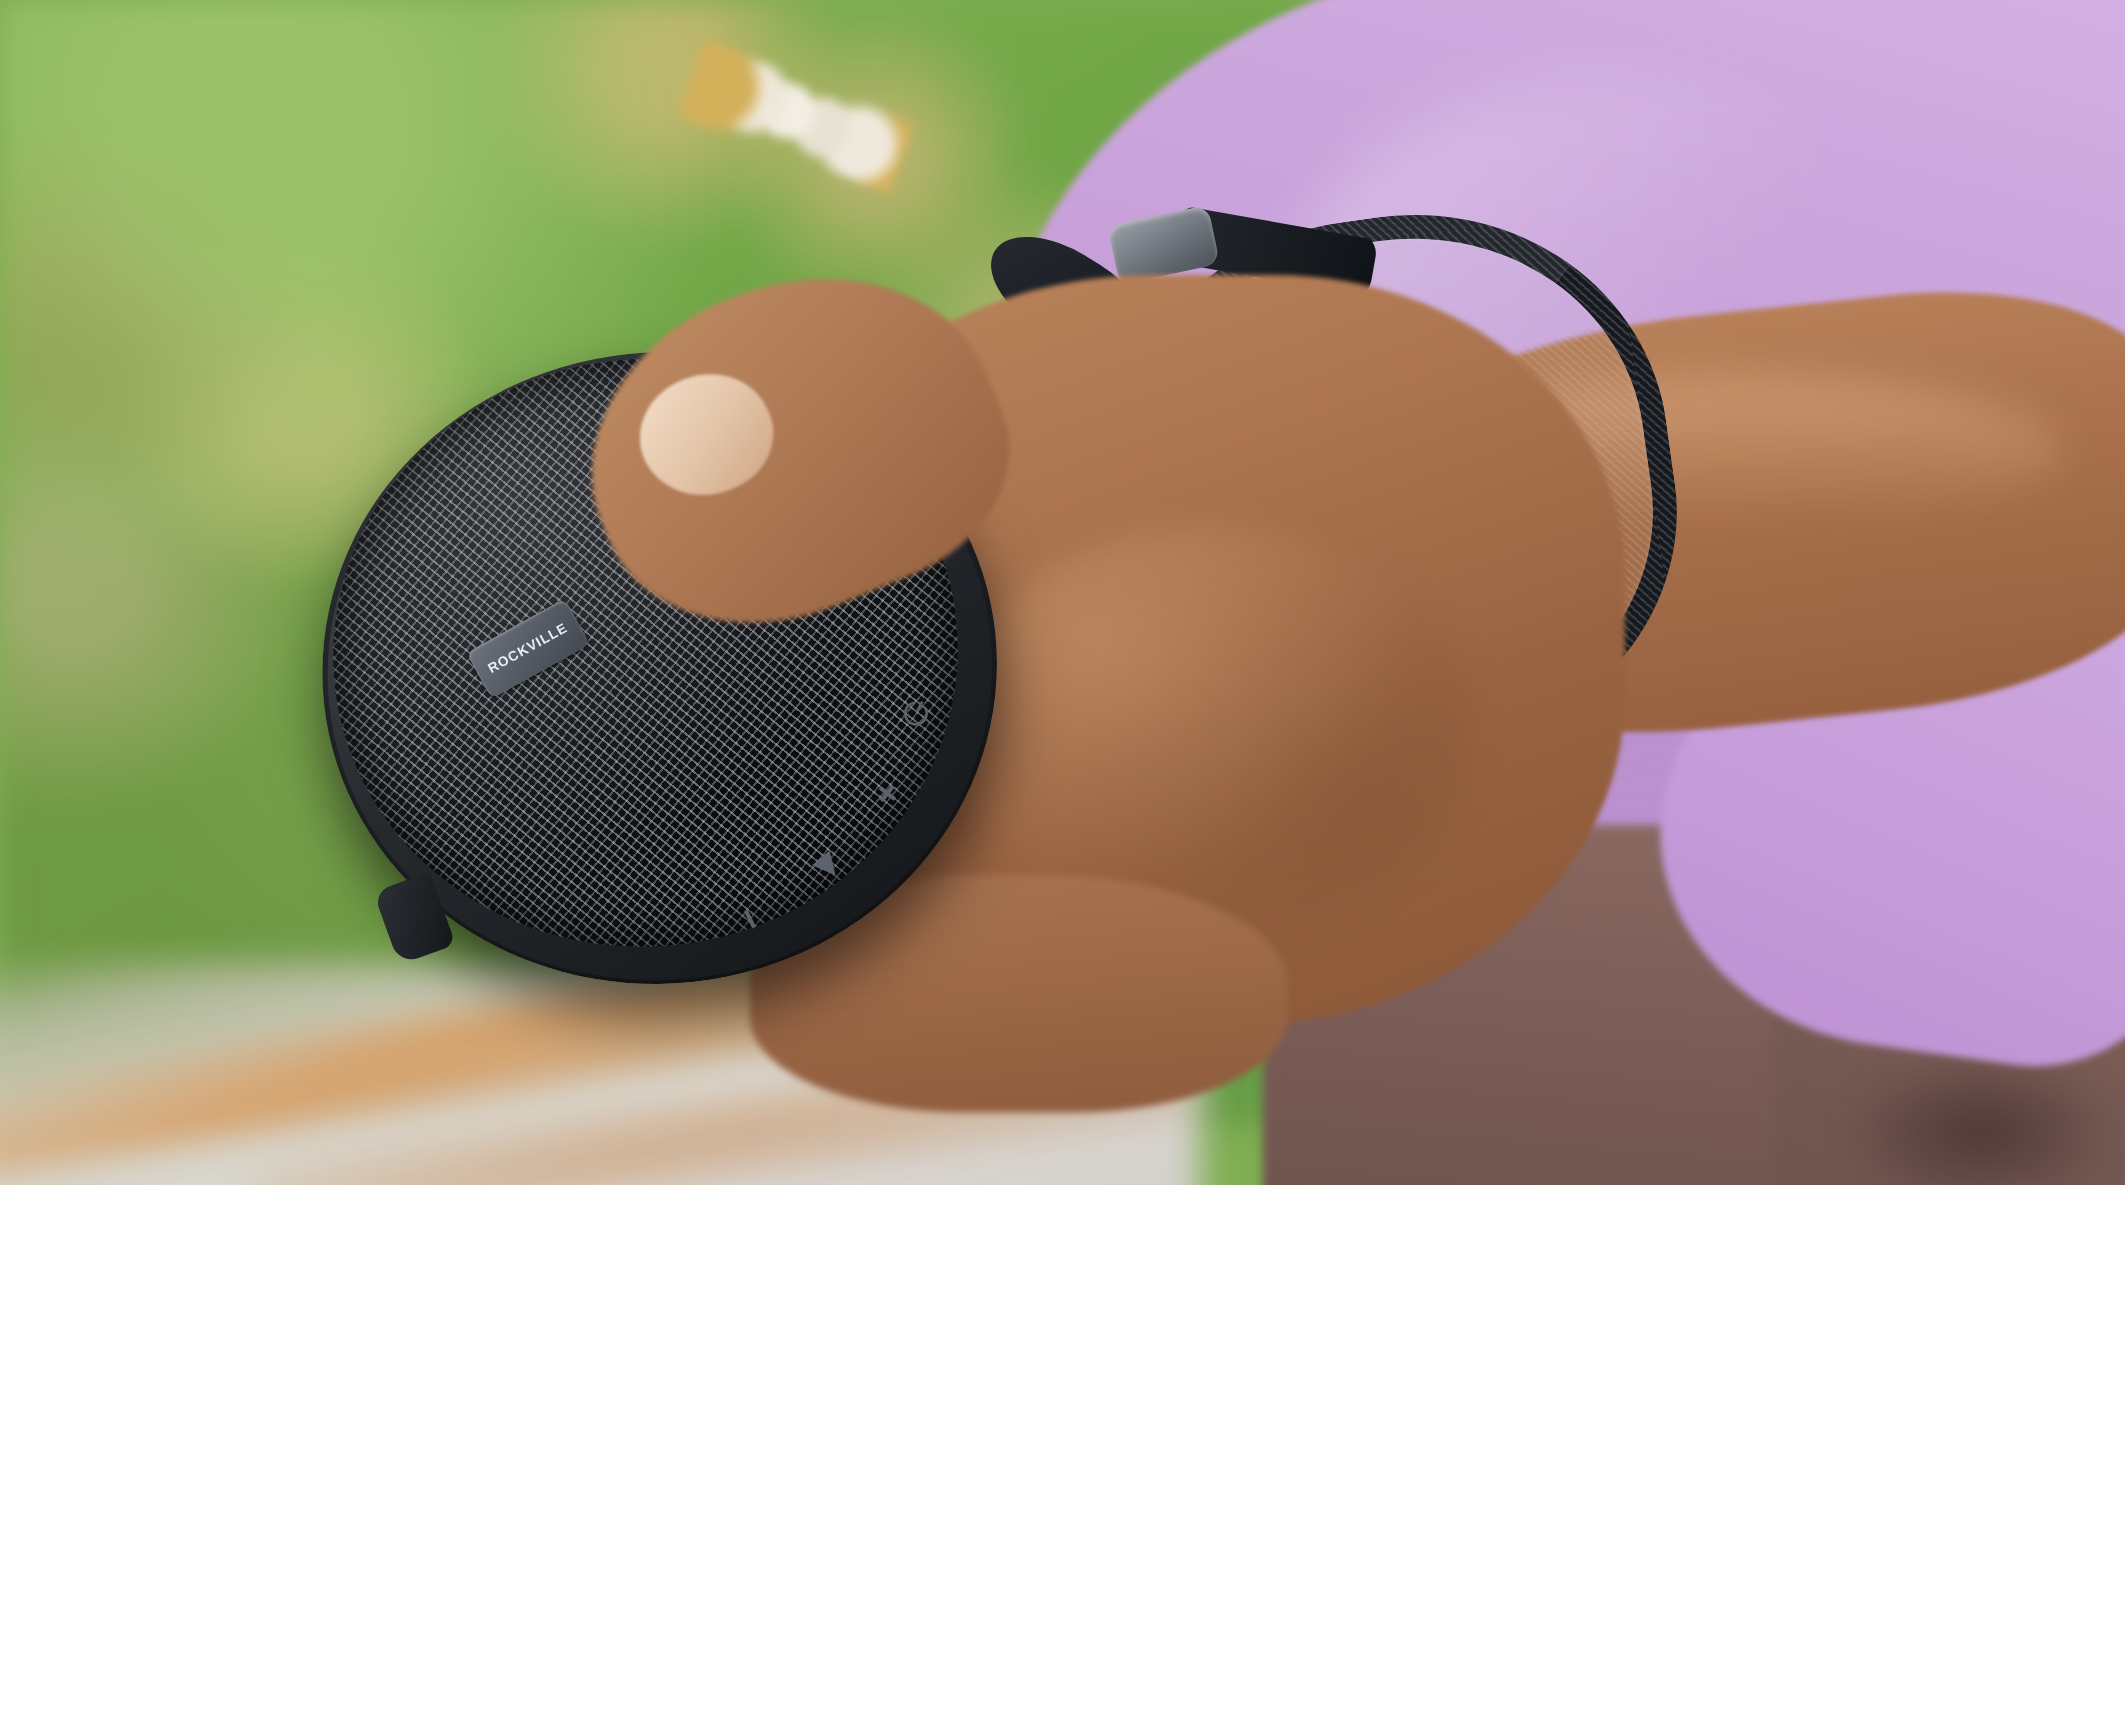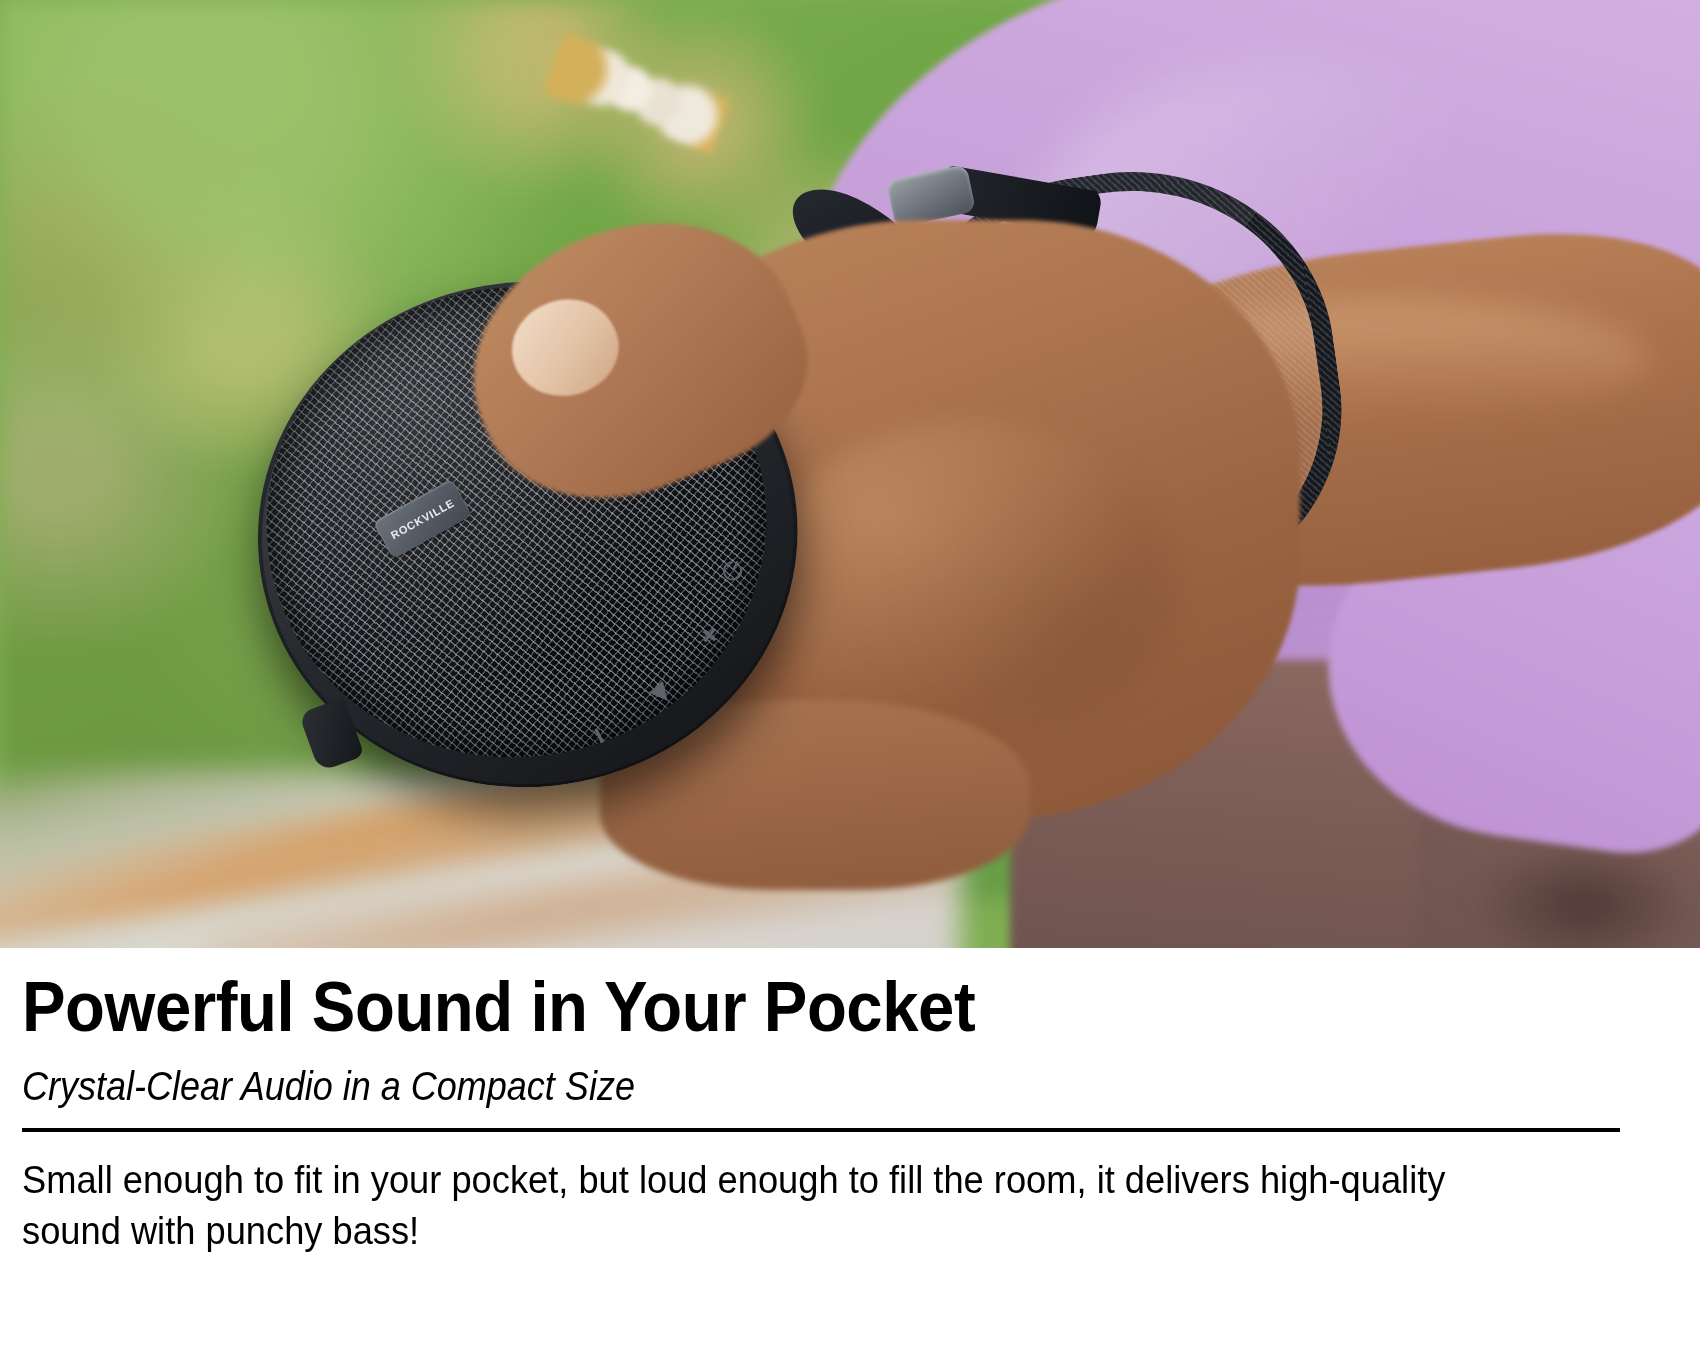--- a/index.html
+++ b/index.html
@@ -321,20 +321,14 @@
       <div class="btn btn-play">▶</div>
       <div class="btn btn-minus">−</div>
     </div>
 
     <div class="layer thumb"></div>
     <div class="layer thumbnail"></div>
     <div class="layer bracelet"></div>
 
   </div>
 
-  <div class="textblock">
-    <div class="headline">Powerful Sound in Your Pocket</div>
-    <div class="subhead">Crystal-Clear Audio in a Compact Size</div>
-    <div class="rule"></div>
-    <div class="body">Small enough to fit in your pocket, but loud enough to fill the room, it delivers high-quality sound with punchy bass!</div>
-  </div>
 
 </div>
 
 </body></html>

